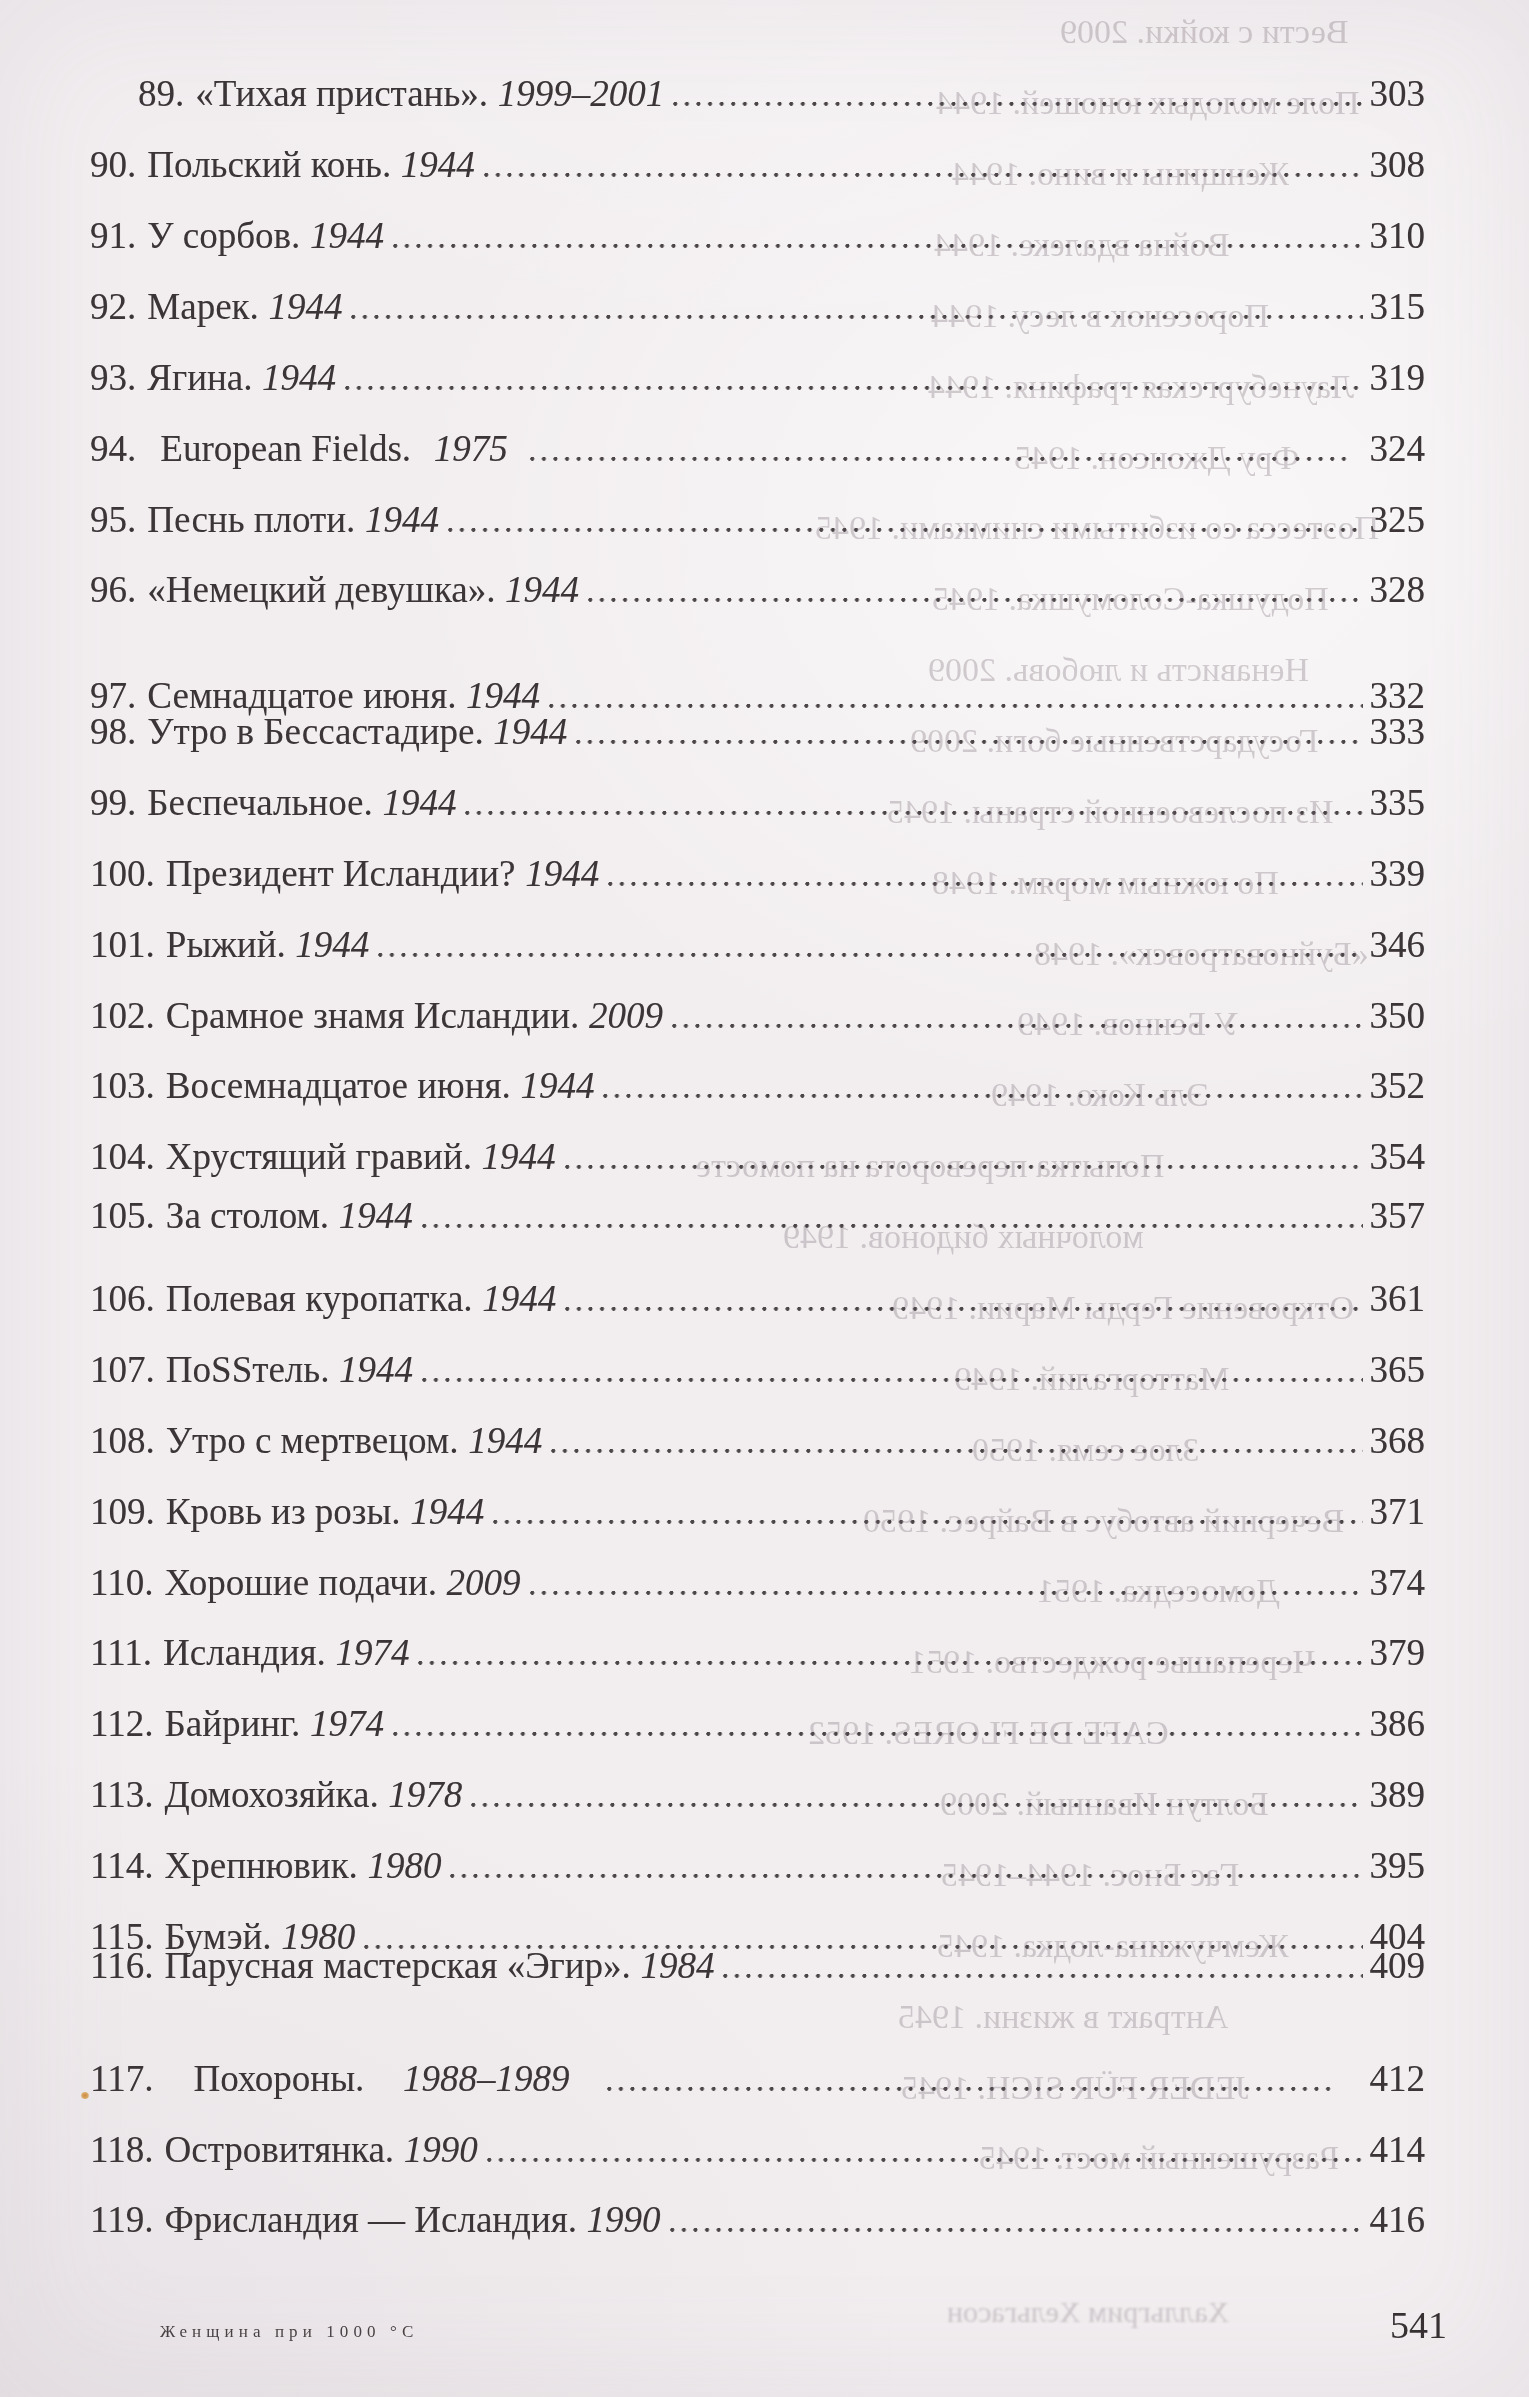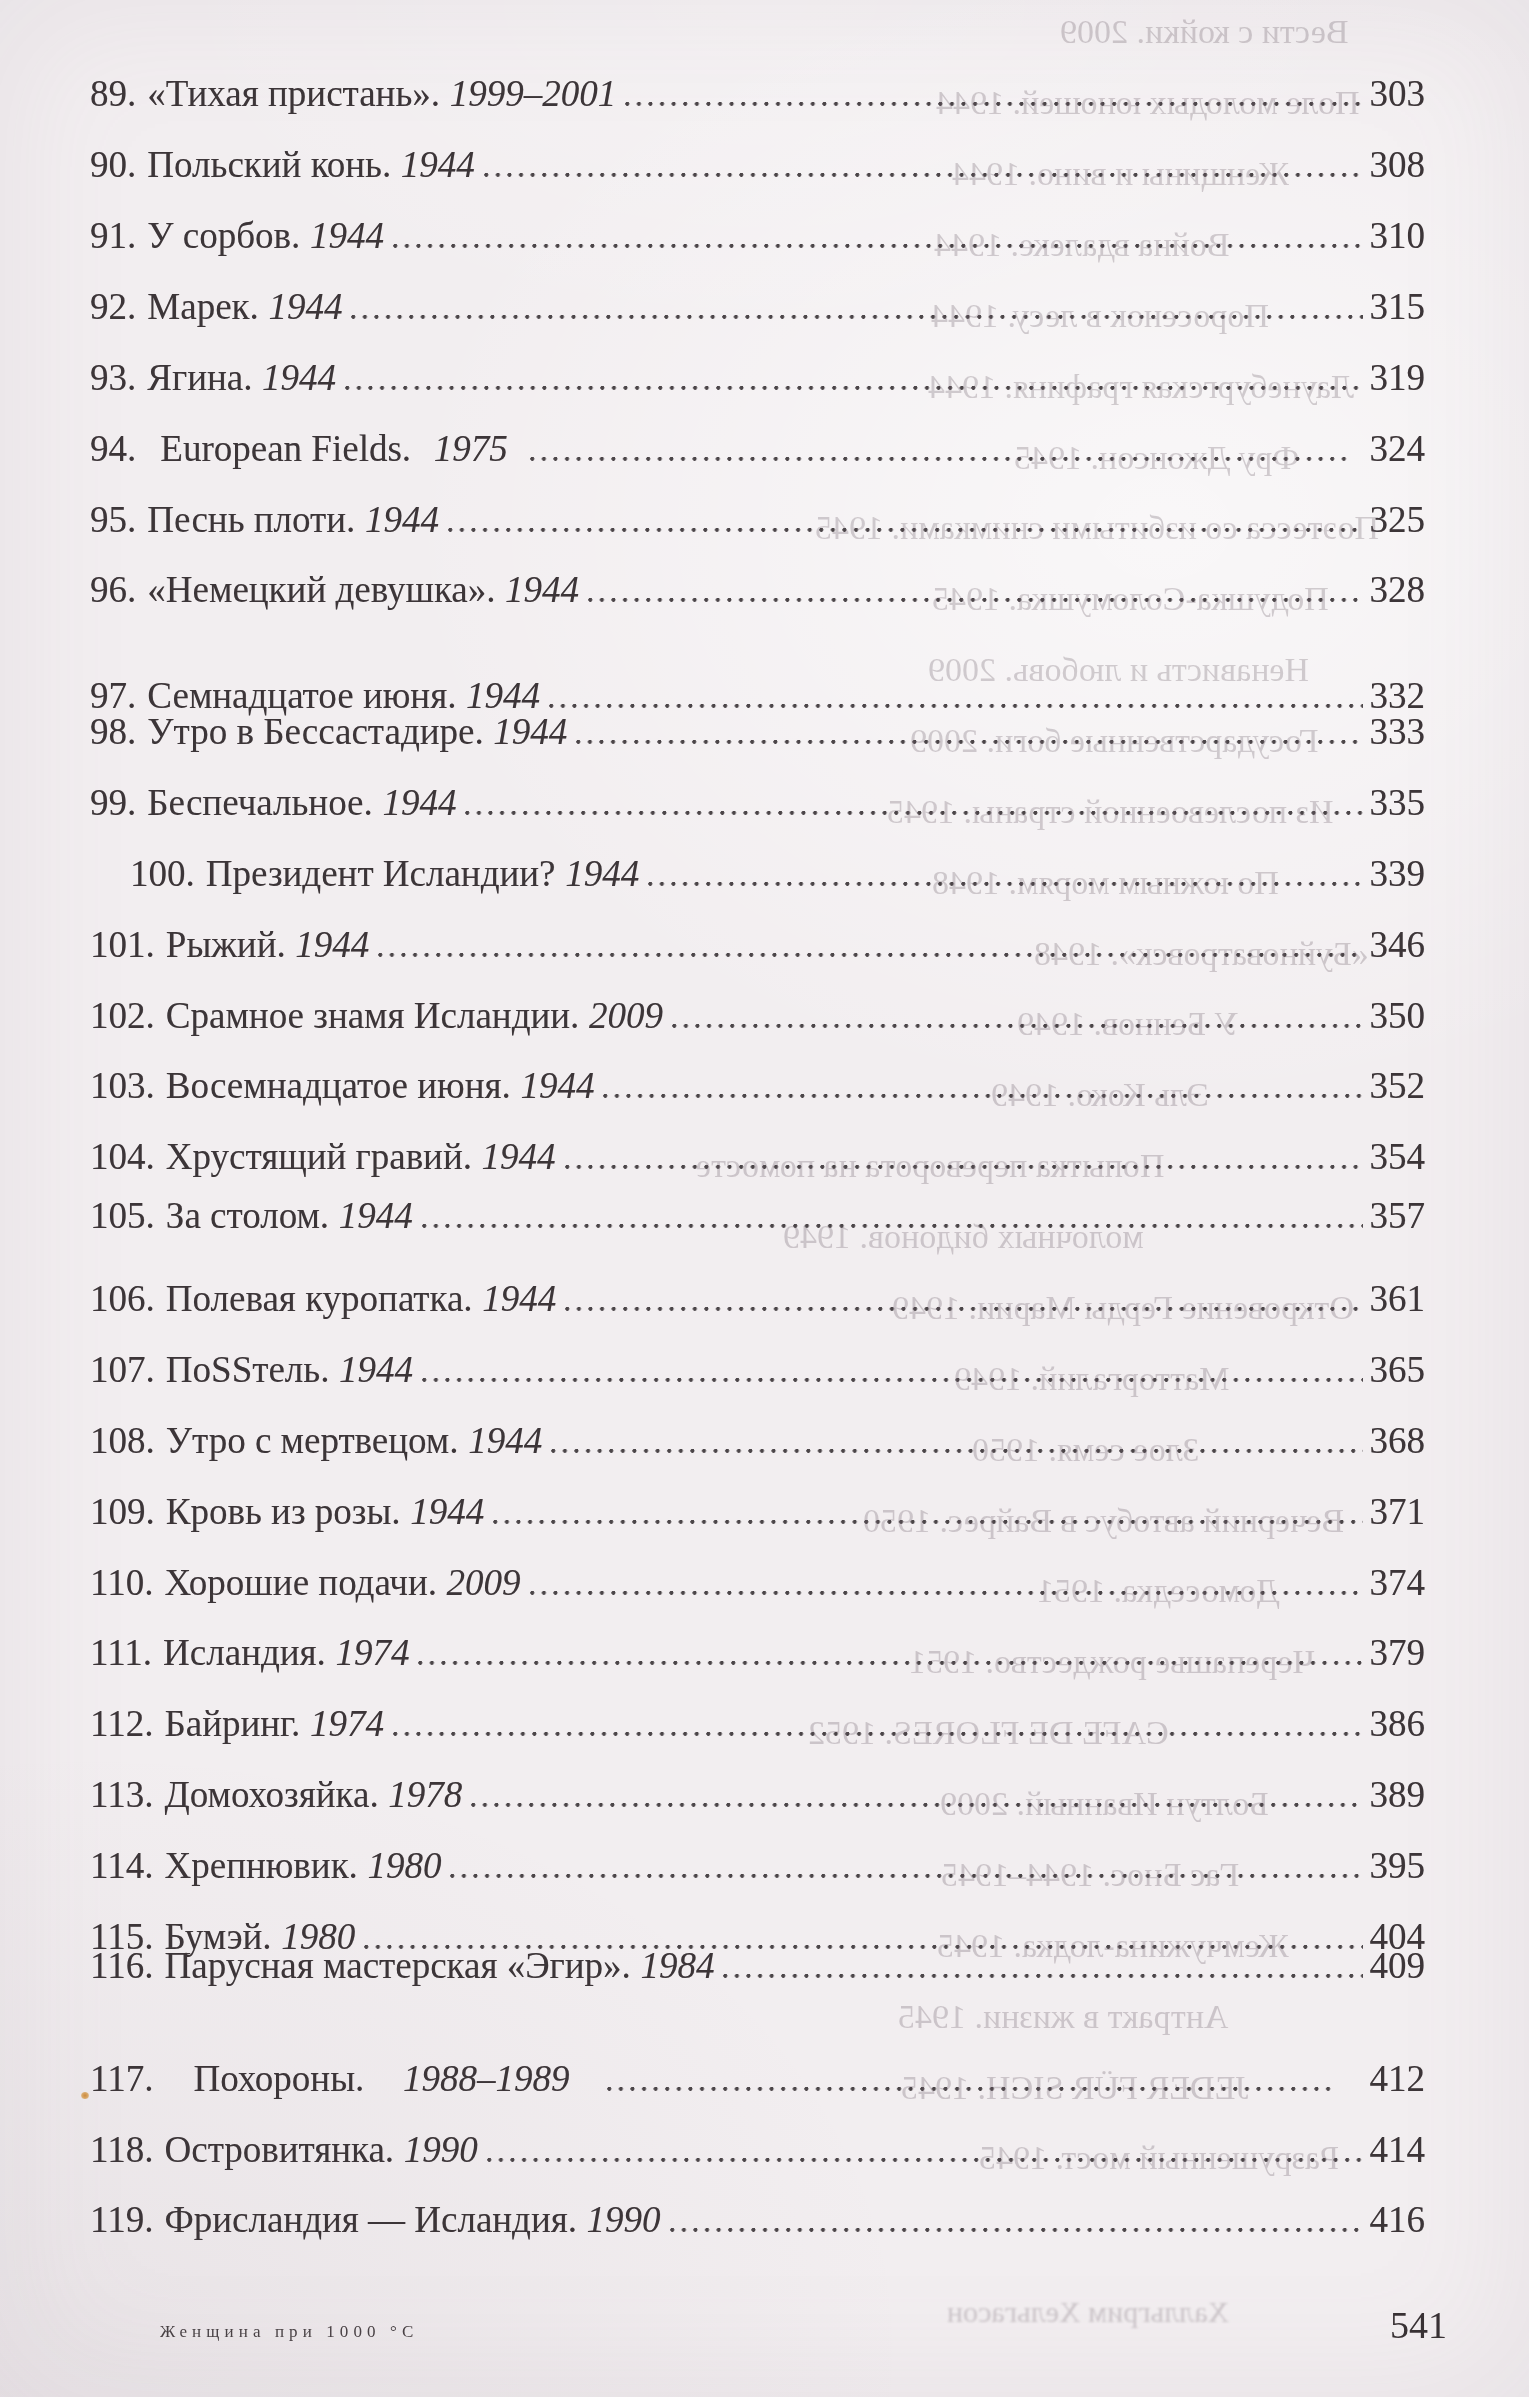--- a/index.html
+++ b/index.html
@@ -71,21 +71,21 @@
     position:absolute;left:81px;top:2092px;width:8px;height:7px;border-radius:50%;
     background:radial-gradient(circle,#cd8a3e 0%, #d9a869 55%, rgba(217,168,105,0) 100%);
   }
 </style>
 </head>
 <body>
 
 <div class="page">
 
   <div id="rows">
-    <div class="row" style="top: 70.3px;">
+    <div class="row" style="top: 70.3px; margin-left: 48px;">
       <span class="num">89.</span>
       <span class="title">«Тихая пристань».</span>
       <span class="year">1999–2001</span>
       <span class="leader"></span>
       <span class="pagenum">303</span>
     </div>
 
     <div class="row" style="top: 141.17px;">
       <span class="num">90.</span>
       <span class="title">Польский конь.</span>
@@ -159,21 +159,21 @@
     </div>
 
     <div class="row" style="top: 779px;">
       <span class="num">99.</span>
       <span class="title">Беспечальное.</span>
       <span class="year">1944</span>
       <span class="leader"></span>
       <span class="pagenum">335</span>
     </div>
 
-    <div class="row" style="top: 849.87px; margin-left: 40px;">
+    <div class="row" style="top: 849.87px;">
       <span class="num">100.</span>
       <span class="title">Президент Исландии?</span>
       <span class="year">1944</span>
       <span class="leader"></span>
       <span class="pagenum">339</span>
     </div>
 
     <div class="row" style="top: 920.74px;">
       <span class="num">101.</span>
       <span class="title">Рыжий.</span>

